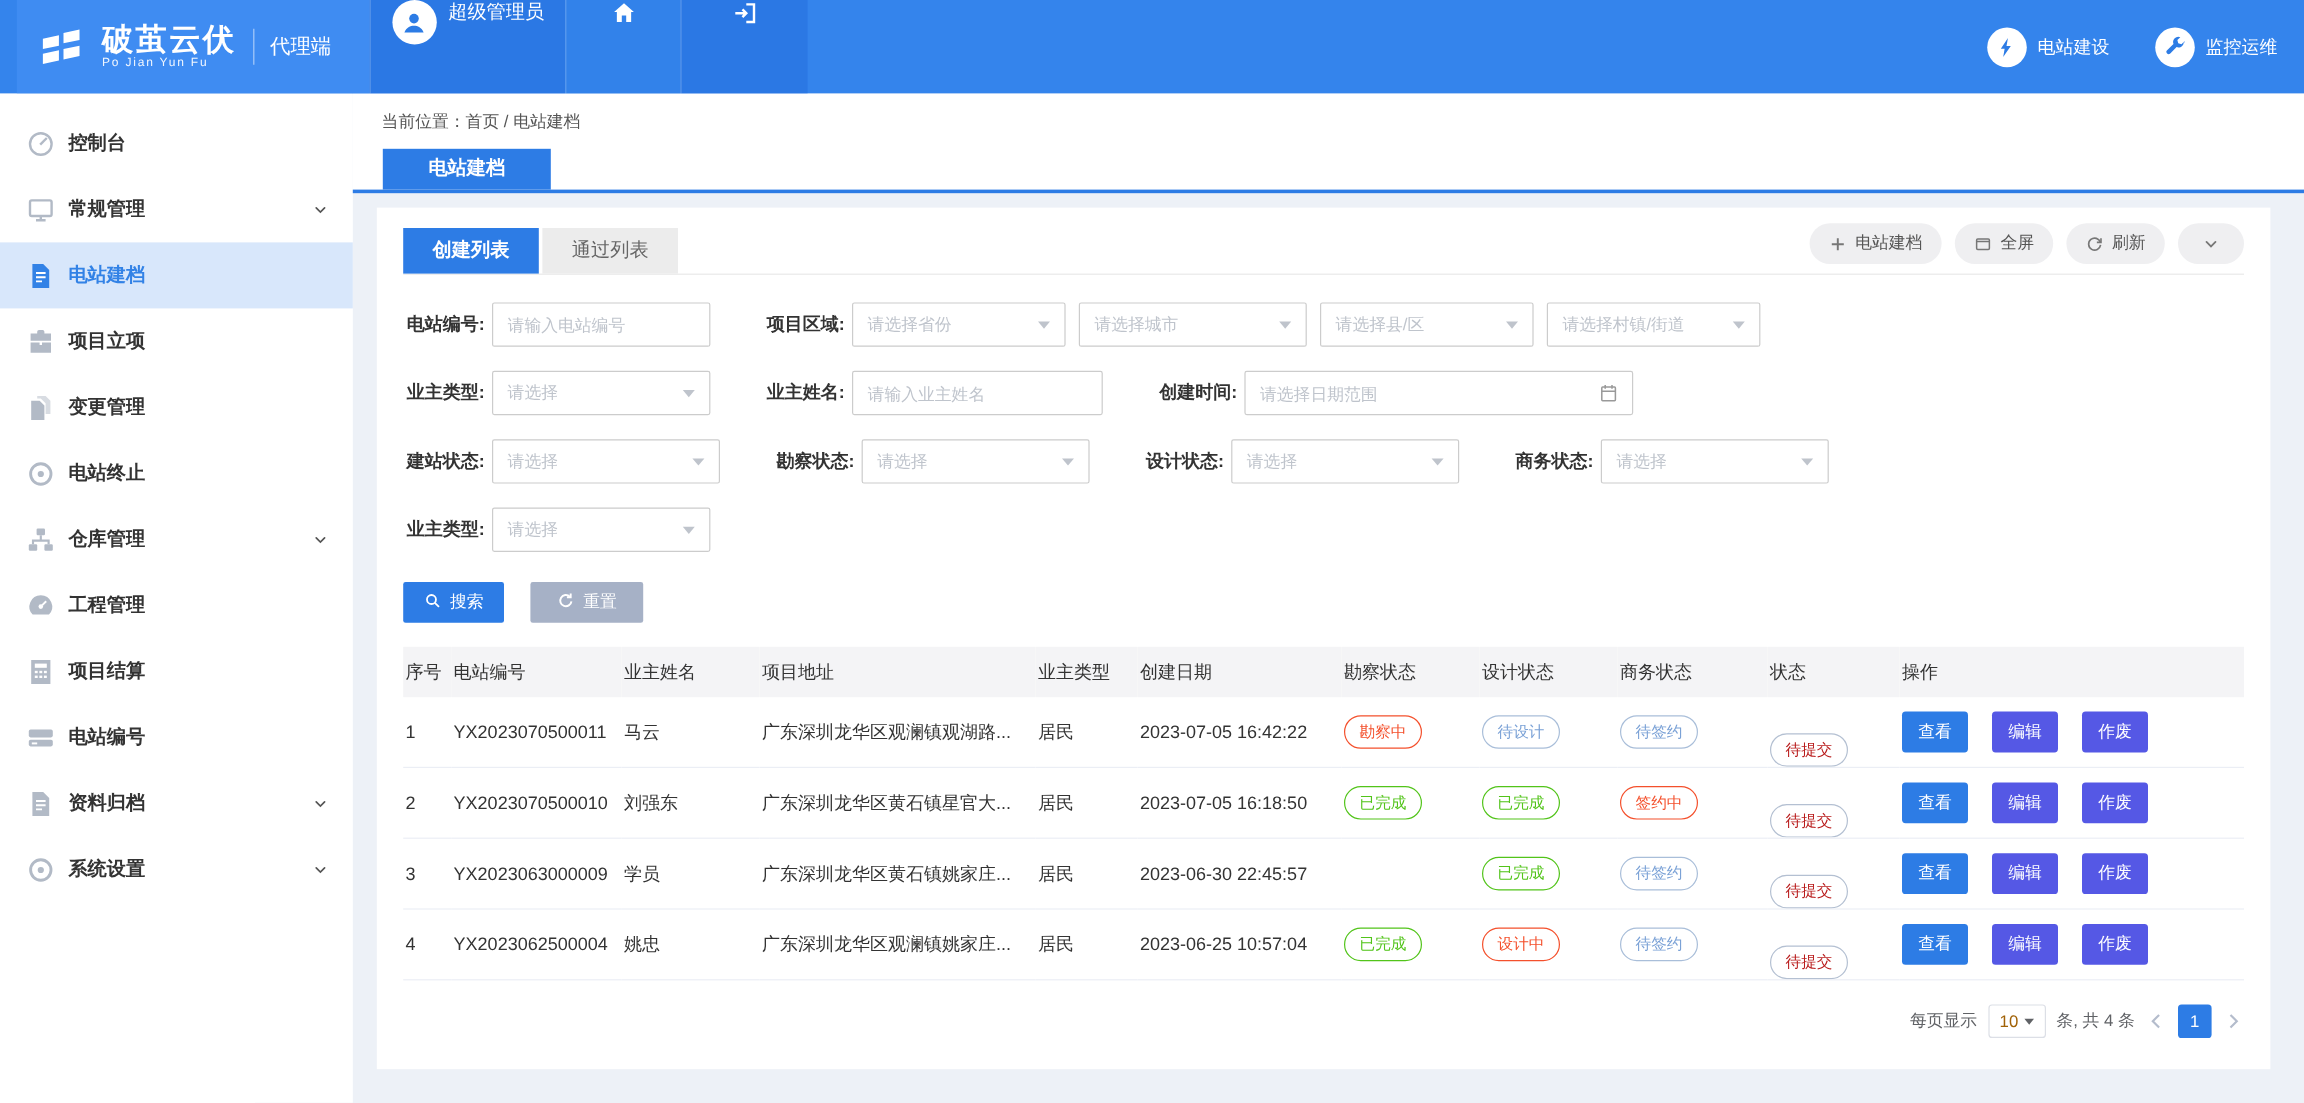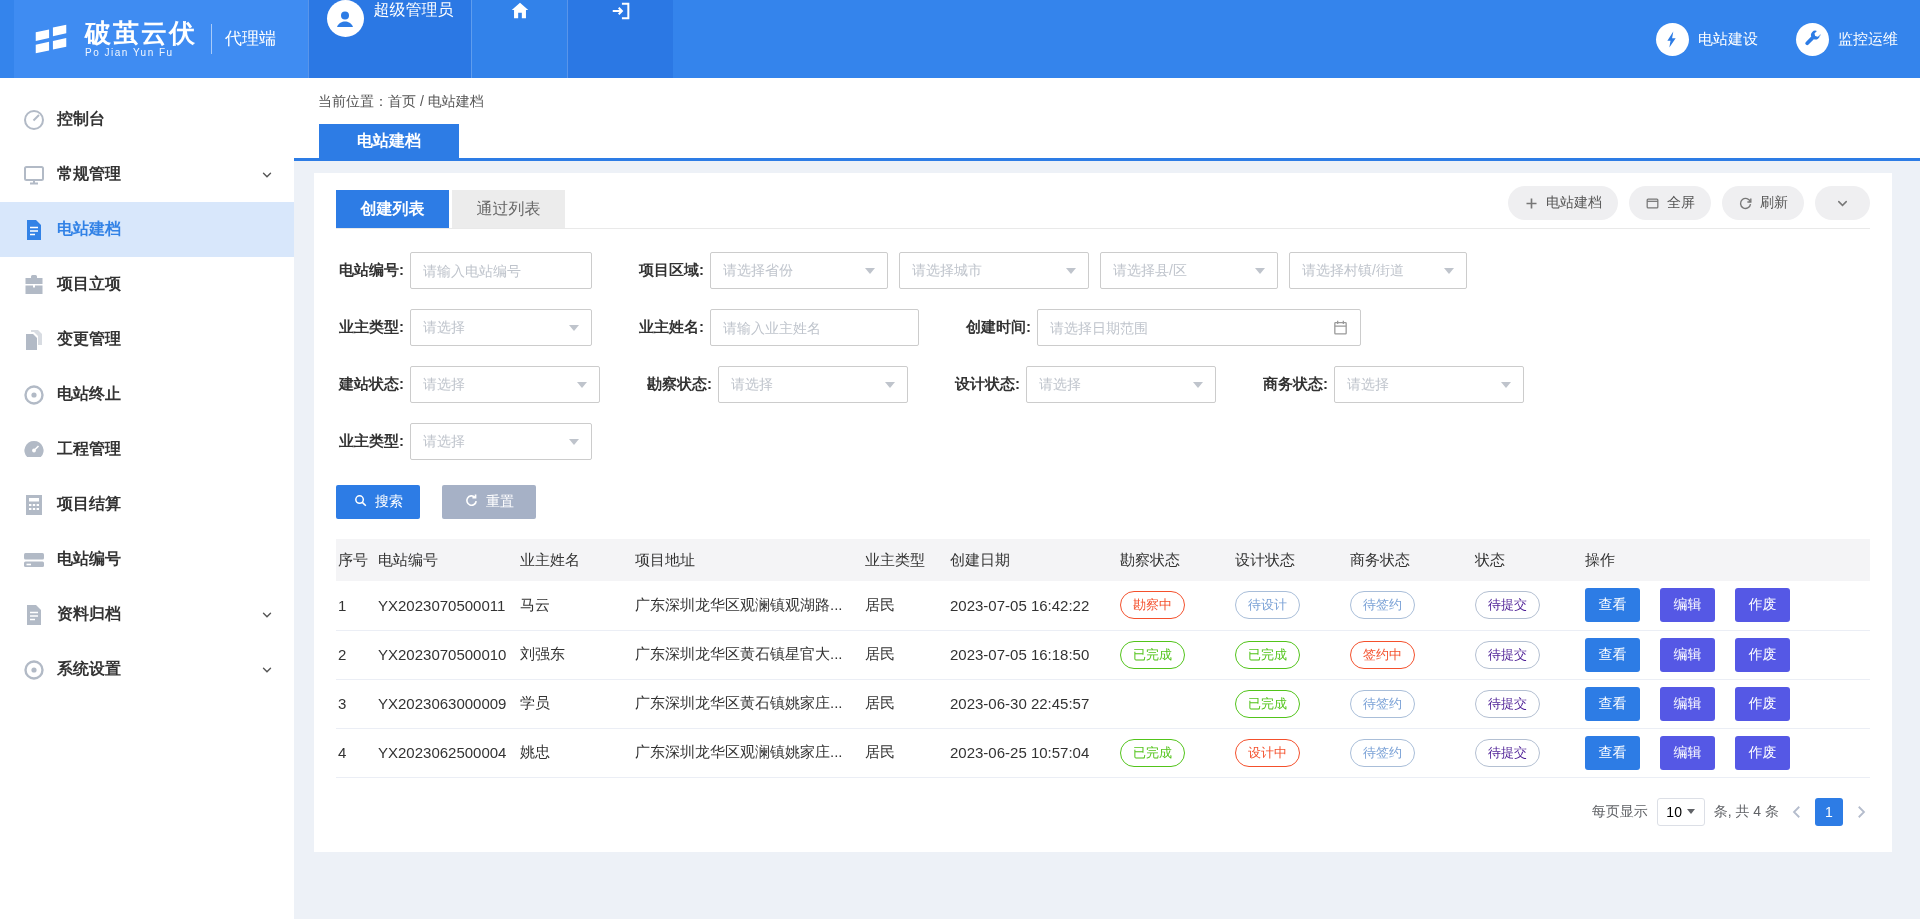--- a/index.html
+++ b/index.html
@@ -89,31 +89,31 @@
   .tbl { width:100%; border-collapse:collapse; margin-top:20px; table-layout:fixed; }
   .tbl th { background:#f4f4f6; height:42px; font-size:15px; color:#333; font-weight:400;
     text-align:left; padding:0 4px 0 2px; white-space:nowrap;margin-left:40px; }
   .tbl td { height:49px; border-bottom:1px solid #ebeef5; font-size:15px; color:#333;
     padding:0 4px 0 2px; white-space:nowrap; overflow:hidden; }
   .pill { display:inline-block; min-width:44px; padding:4px 12px; border-radius:15px;
     font-size:13px; text-align:center; border:1px solid; background:#fff; }
   .pill.orange { color:#f4502c; border-color:#f4502c; }
   .pill.green  { color:#52c41a; border-color:#52c41a; }
   .pill.blue   { color:#7aa1d6; border-color:#a9bed9; }
-  .pill.gray   { color:#4c1d95; border-color:#b4c0d2; }
+  .pill.gray   { color:#b91c1c; border-color:#b4c0d2;margin-top:30px; }
   .abtn { width:55px; height:34px; border:none; border-radius:3px; color:#fff; font-size:14px;
     margin-right:20px; cursor:pointer; font-family:inherit; }
   .abtn.view { background:#2d7ce5; }
   .abtn.edit { background:#5558e5; }
 
   
   .pagi { display:flex; justify-content:flex-end; align-items:center; gap:9px; margin-top:20px;
     font-size:14px; color:#606266; }
   .pp-select { width:48px; height:28px; border:1px solid #dcdfe6; border-radius:3px;
-    display:flex; align-items:center; justify-content:center; gap:5px; color:#000000; cursor:pointer; }
+    display:flex; align-items:center; justify-content:center; gap:5px; color:#a16207; cursor:pointer; }
   .pp-select .caret { border-top-color:#606266; margin-left:0; border-left-width:4px; border-right-width:4px; border-top-width:5px; }
   .pchev { width:18px; height:18px; color:#b4bccc; cursor:pointer; }
   .pchev svg { width:100%; height:100%; }
   .page-num { width:28px; height:28px; background:#2d7ce5; color:#fff; border-radius:3px;
     display:flex; align-items:center; justify-content:center; cursor:pointer; }
 </style>
 </head>
 <body>
 
 <div class="topbar">
@@ -210,20 +210,32 @@
             <path d="M4 6h7l4 4v12H4z"></path>
           </svg></span>
         <span class="s-label">变更管理</span>
       </div>
       <div class="side-item">
         <span class="s-icon"><svg viewBox="0 0 24 24" fill="none" stroke="currentColor" stroke-width="2.4">
             <circle cx="12" cy="12" r="8.5"></circle>
             <circle cx="12" cy="12" r="2.6" fill="currentColor" stroke="none"></circle>
           </svg></span>
         <span class="s-label">电站终止</span>
+      </div>
+      <div class="side-item">
+        <span class="s-icon"><svg viewBox="0 0 24 24" fill="currentColor">
+            <rect x="8.5" y="2.5" width="7" height="5.5" rx="1"></rect>
+            <rect x="2" y="15.5" width="7" height="5.5" rx="1"></rect>
+            <rect x="15" y="15.5" width="7" height="5.5" rx="1"></rect>
+            <path d="M12 8v4.5M5.5 15.5v-3h13v3" stroke="currentColor" stroke-width="1.8" fill="none"></path>
+          </svg></span>
+        <span class="s-label">仓库管理</span>
+        <span class="s-chev"><svg viewBox="0 0 24 24" fill="none" stroke="currentColor" stroke-width="2.4" stroke-linecap="round">
+            <path d="M6 9l6 6 6-6"></path>
+          </svg></span>
       </div>
       <div class="side-item">
         <span class="s-icon"><svg viewBox="0 0 24 24" fill="currentColor">
             <path d="M12 3a9.5 9.5 0 0 0-6.8 16.1h13.6A9.5 9.5 0 0 0 12 3z"></path>
             <circle cx="12" cy="12.5" r="1.9" fill="#fff"></circle>
             <path d="M13 11.5l3.5-3.5" stroke="#fff" stroke-width="1.6"></path>
           </svg></span>
         <span class="s-label">工程管理</span>
       </div>
       <div class="side-item">

